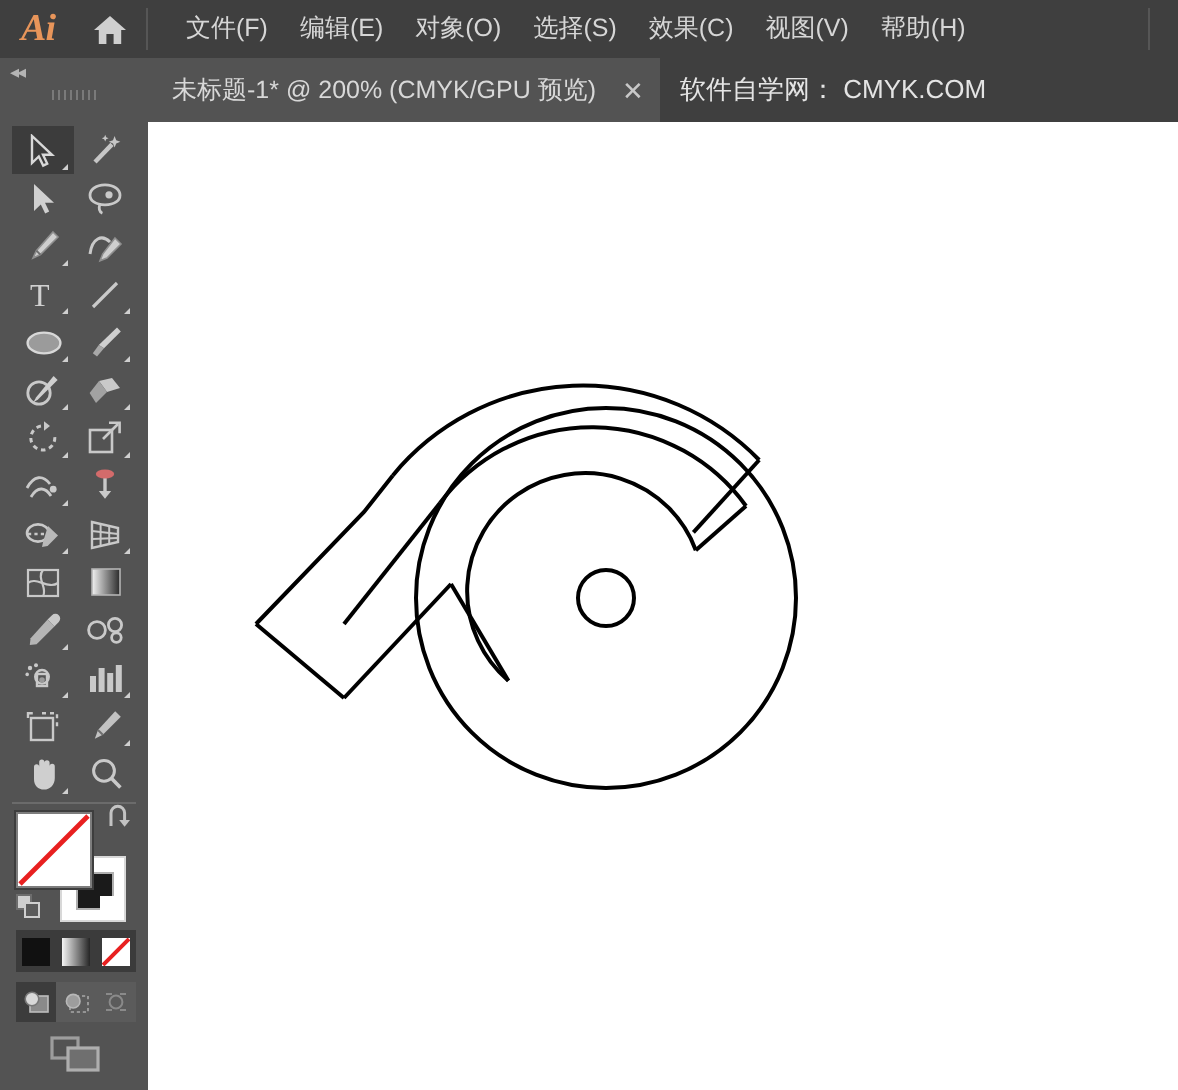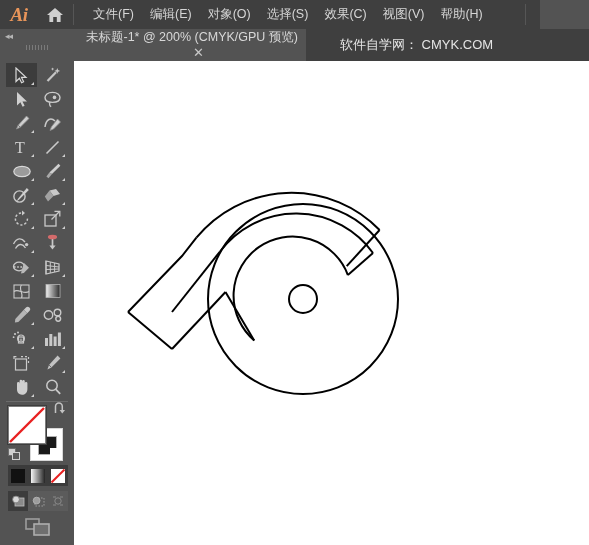--- a/index.html
+++ b/index.html
@@ -18,21 +18,21 @@
     position: relative;
     width: 589px;
     height: 545px;
     background: #535353;
   }
 
   
   .menubar {
     position: absolute;
     left: 0; top: 0;
-    width: 540px; height: 29px;
+    width: 589px; height: 29px;
     background: #3f3f3f;
     display: flex;
     align-items: center;
   }
   .ai-logo {
     width: 38px; height: 29px;
     display: flex; align-items: center; justify-content: center;
     color: #e8955a;
     font-size: 19px;
     font-weight: bold;
@@ -96,21 +96,20 @@
   }
   .doc-tab {
     position: absolute;
     left: 74px; top: 0;
     height: 32px;
     background: #535353;
     display: flex;
     align-items: center;
     padding: 0 8px 0 12px;
     box-sizing: border-box;
-    flex-direction: column;
   }
   .doc-tab-label {
     color: #d8d8d8;
     font-size: 12.5px;
     white-space: nowrap;
   }
   .doc-tab-close {
     color: #c8c8c8;
     font-size: 13px;
     margin-left: 13px;

